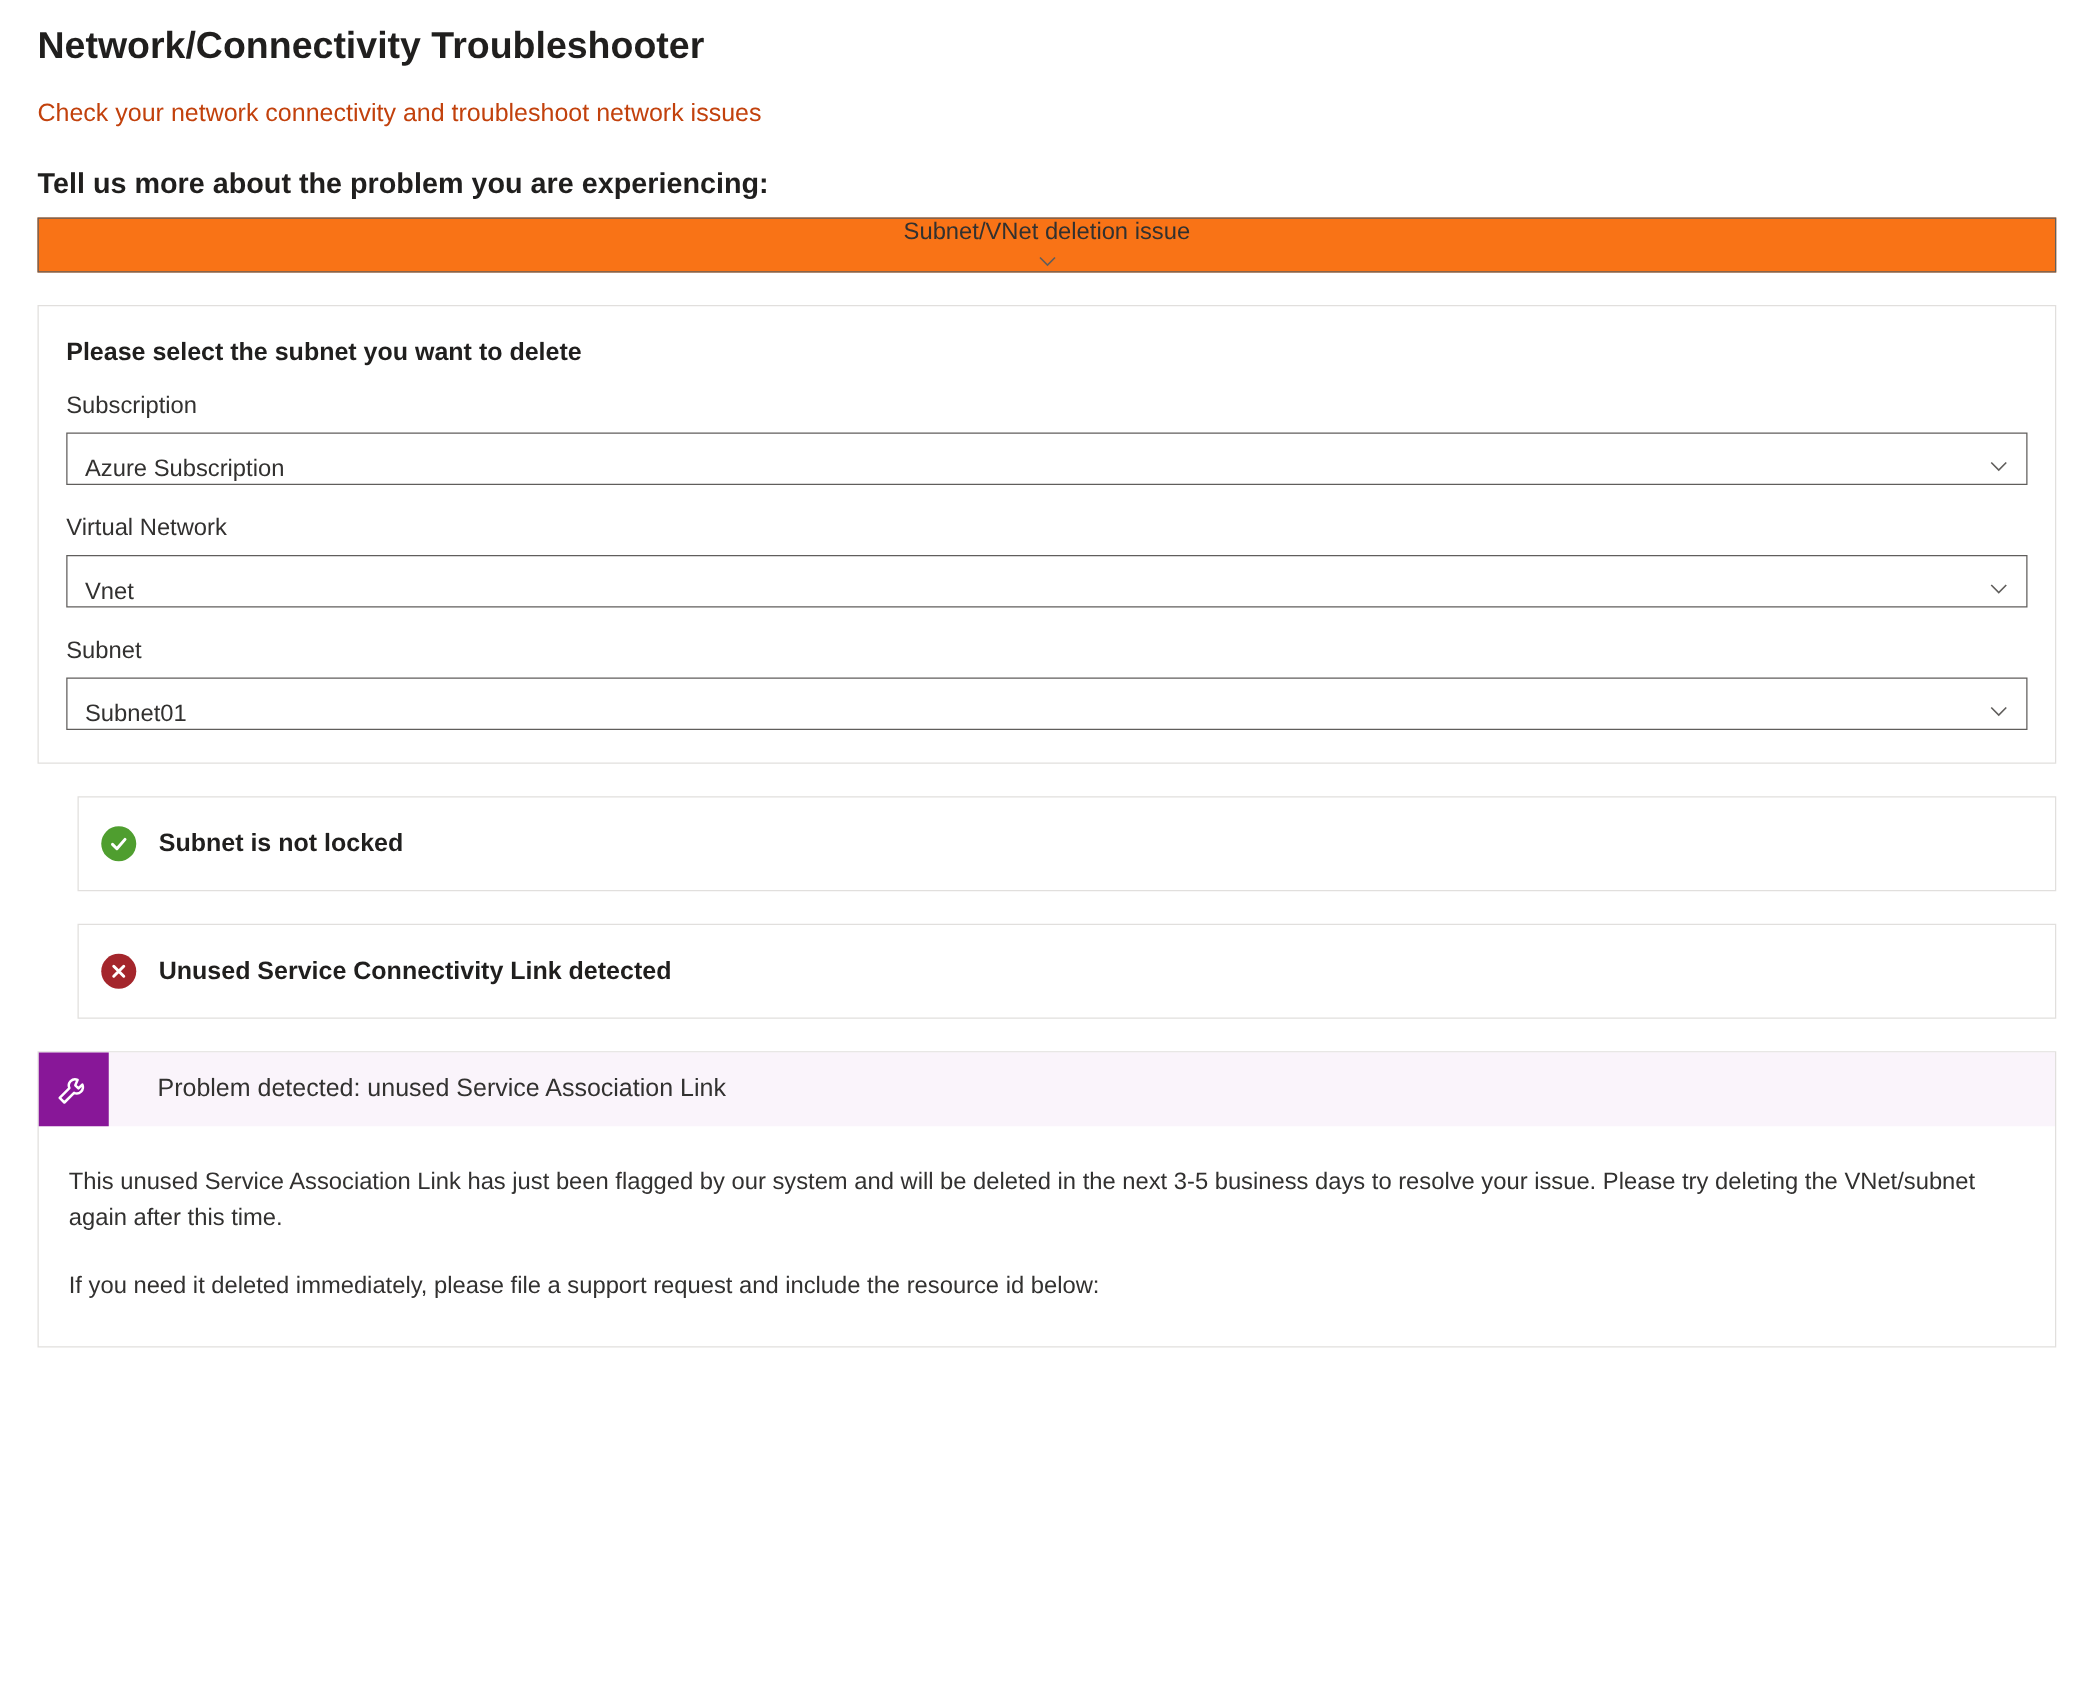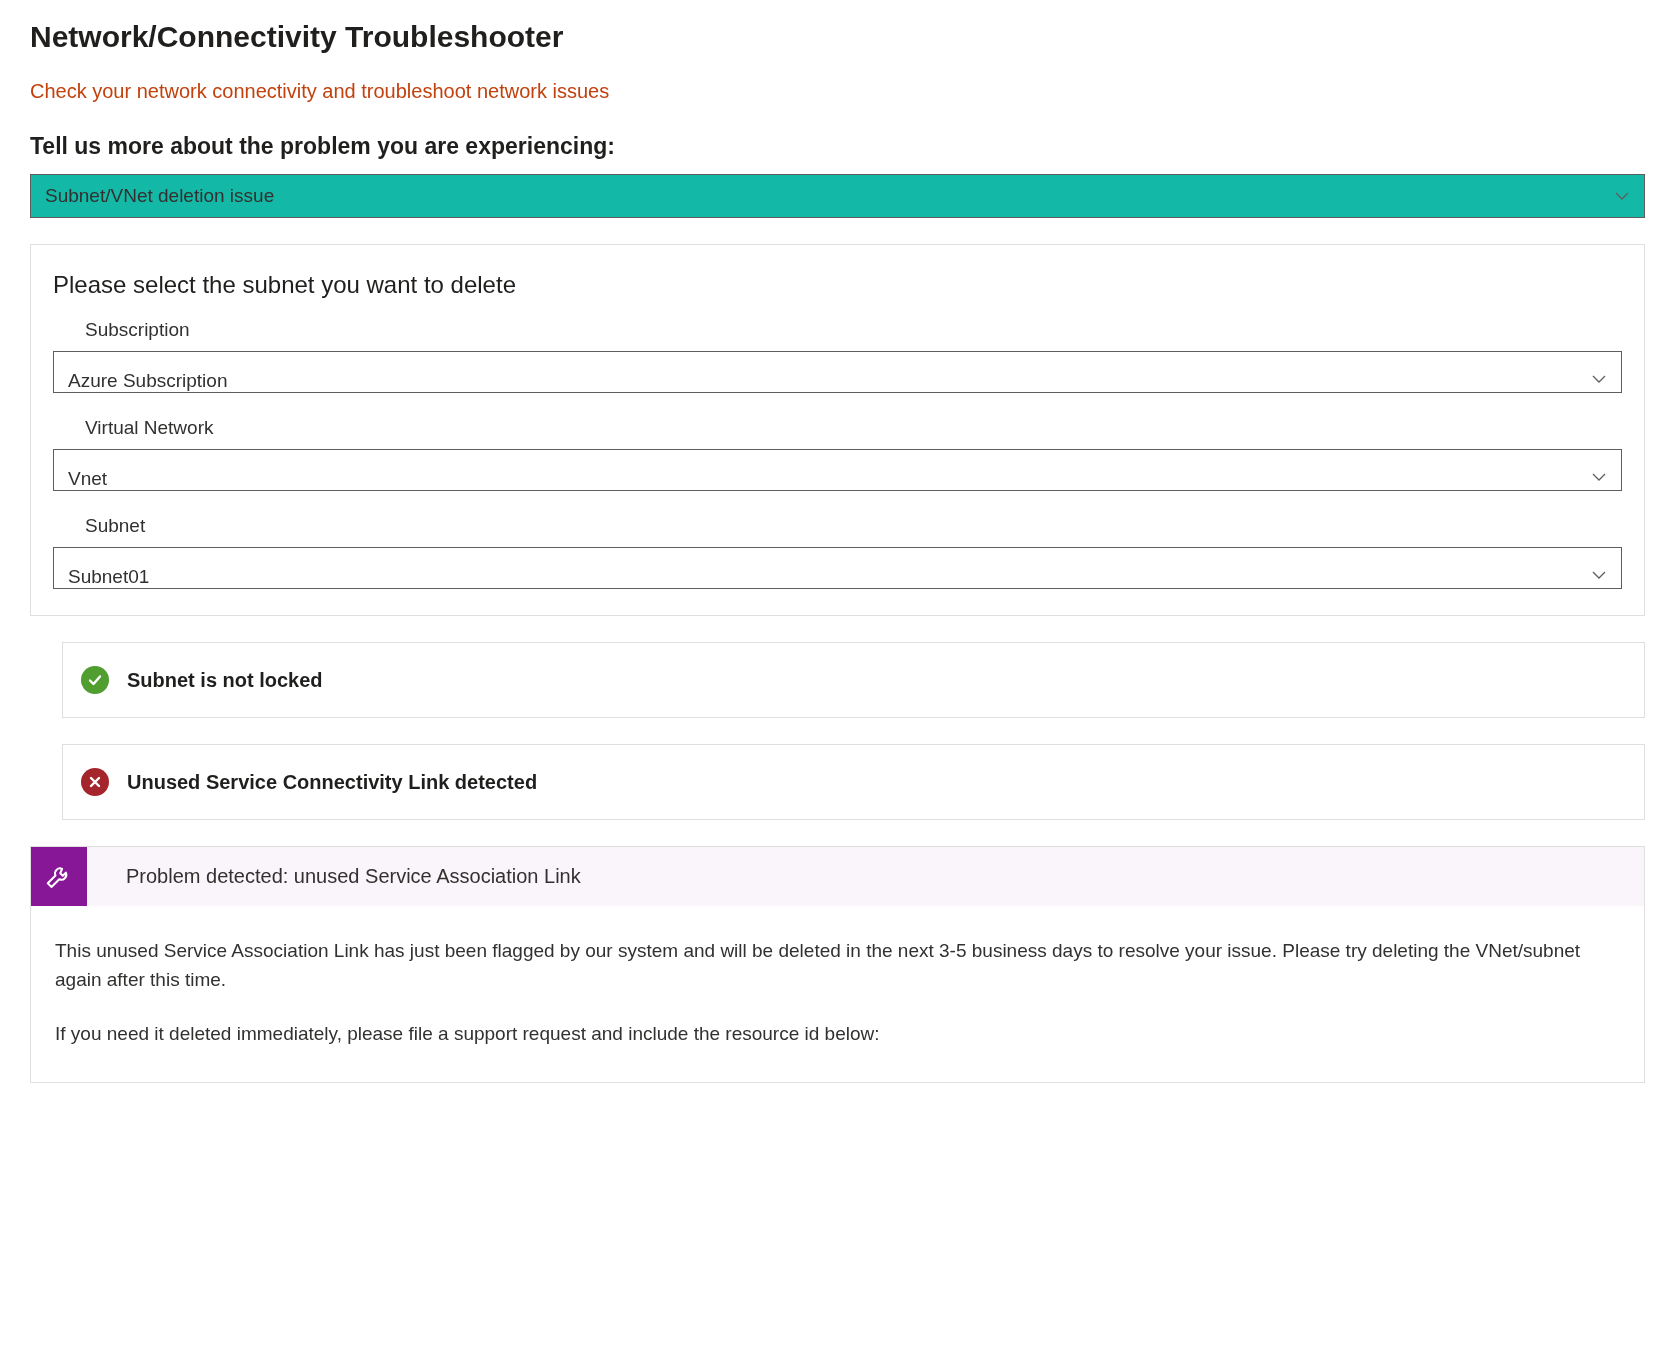--- a/index.html
+++ b/index.html
@@ -25,50 +25,50 @@
     .prompt-label {
       font-size: 23px;
       font-weight: 700;
       color: #201f1e;
       margin-bottom: 14px;
     }
     .dropdown {
       width: 100%;
       height: 44px;
       border: 1px solid #605e5c;
-      background: #14b8a6;
+      background: #f97316;
       display: flex;
       align-items: center;
       justify-content: space-between;
       padding: 0 14px;
       cursor: pointer;
       margin-bottom: 26px;
       font-size: 19px;
       color: #323130;
+      flex-direction: column;
     }
     .dropdown .chevron svg { display:block; }
     .panel {
       border: 1px solid #e1dfdd;
       padding: 26px 22px;
       margin-bottom: 26px;
     }
     .panel-title {
-      font-size: 24px;
-      font-weight: 400;
+      font-size: 20px;
+      font-weight: 700;
       color: #201f1e;
       margin-bottom: 20px;
     }
     .field-group { margin-bottom: 24px; }
     .field-group:last-child { margin-bottom: 0; }
     .field-label {
       font-size: 19px;
       font-weight: 400;
       color: #323130;
       margin-bottom: 10px;
-      margin-left: 32px;
     }
     .field-dropdown {
       width: 100%;
       height: 42px;
       border: 1px solid #605e5c;
       background: #ffffff;
       display: flex;
       align-items: flex-end;
       justify-content: space-between;
       padding: 0 14px;

